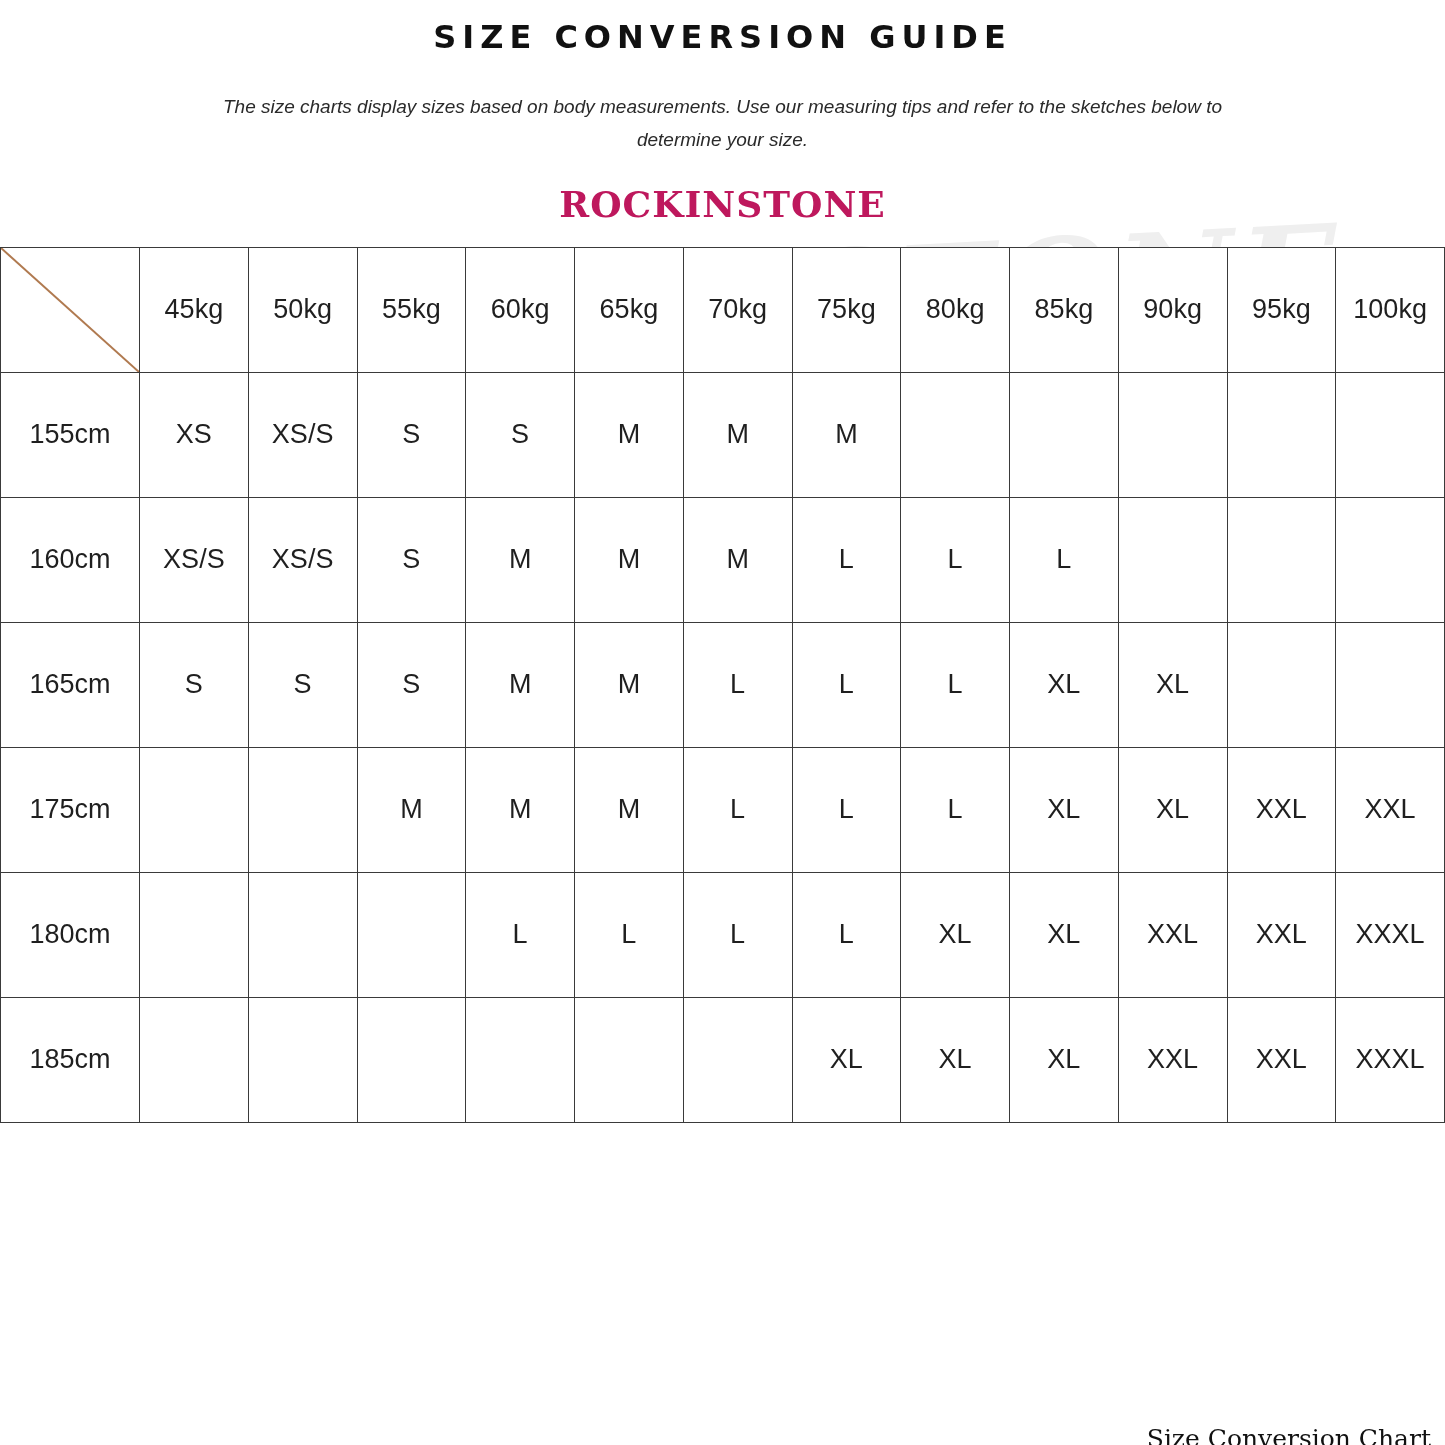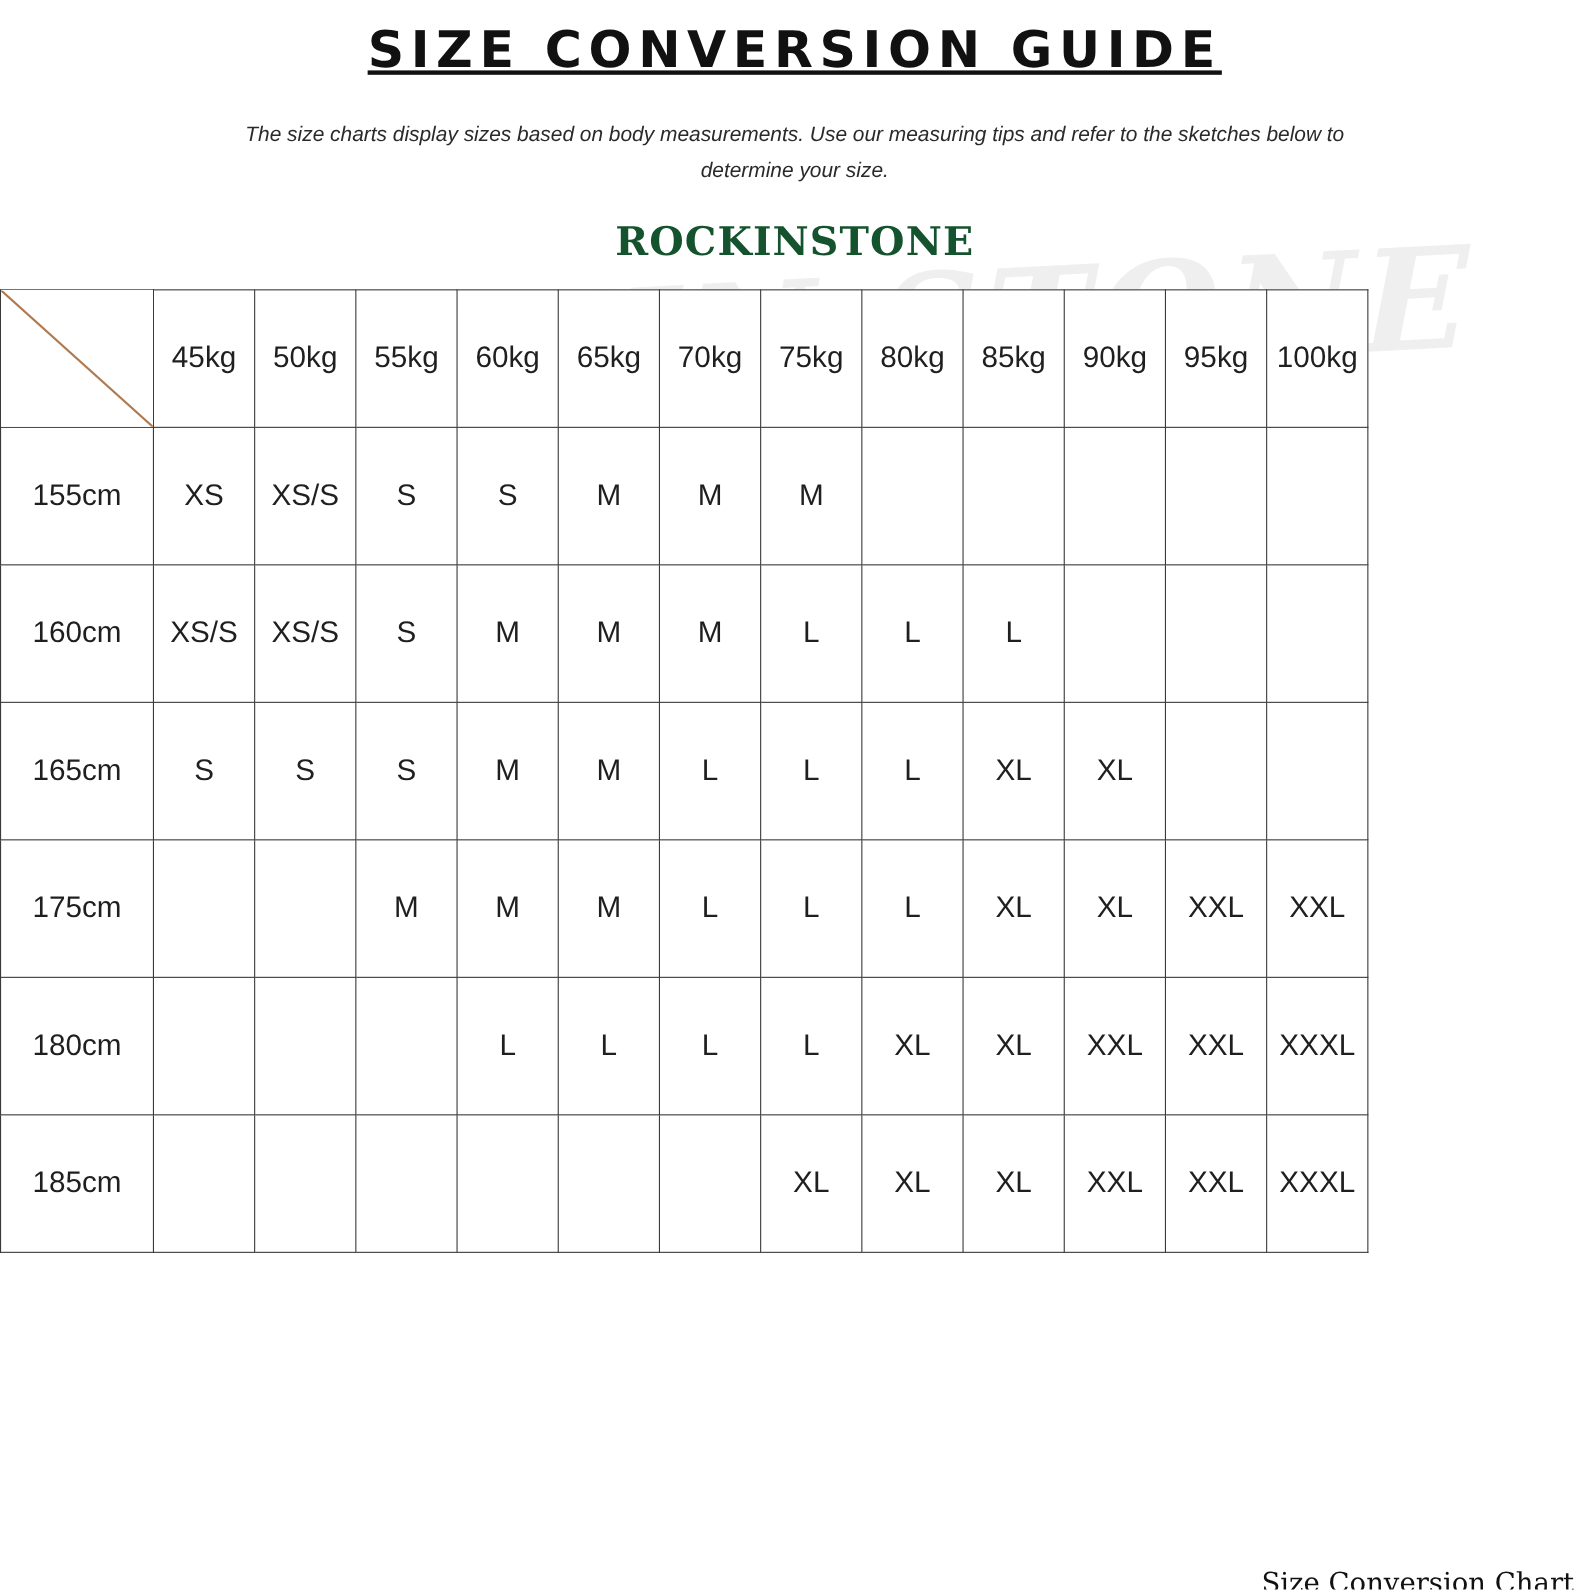--- a/index.html
+++ b/index.html
@@ -45,26 +45,25 @@
   }
 
   .content {
     position: relative;
     z-index: 2;
   }
 
   .main-title {
     text-align: center;
     font-family: "DejaVu Sans", sans-serif;
-    font-size: 46px;
+    font-size: 32px;
     font-weight: 700;
     letter-spacing: 6px;
     margin: 18px 0 0 0;
     color: #111;
-    text-decoration: underline;
   }
   .sub-title {
     text-align: center;
     font-size: 22px;
     font-weight: 700;
     letter-spacing: 1px;
     margin: 38px 0 0 0;
     color: #111;
   }
   .sub-title .rtw {
@@ -85,26 +84,26 @@
     line-height: 1.75;
     color: #2a2a2a;
   }
   .brand {
     text-align: center;
     font-family: "DejaVu Serif", serif;
     font-weight: 700;
     font-size: 36px;
     letter-spacing: 1px;
     margin: 26px 0 22px 0;
-    color: #14532d;
+    color: #be185d;
   }
 
   table.size-table {
     border-collapse: collapse;
-    width: 1244px;
+    width: 1445px;
     table-layout: fixed;
   }
   table.size-table td {
     border: 1px solid #3a3a3a;
     height: 124px;
     text-align: center;
     vertical-align: middle;
     font-size: 27px;
     color: #1f1f1f;
     background: #ffffff;

